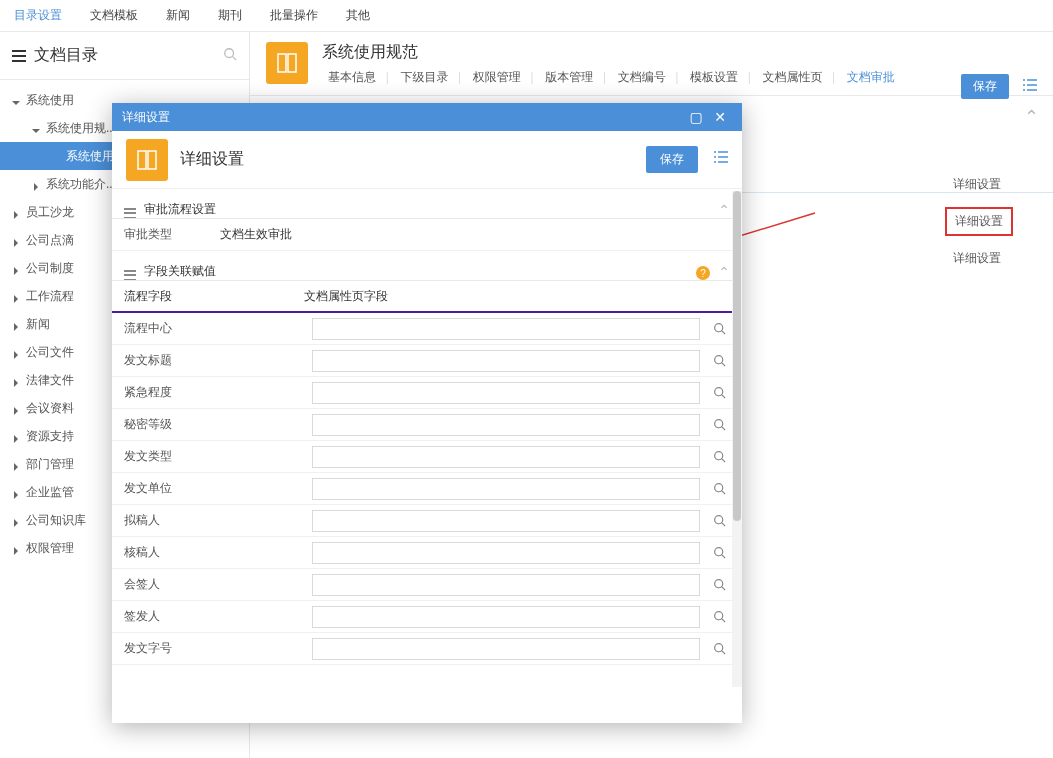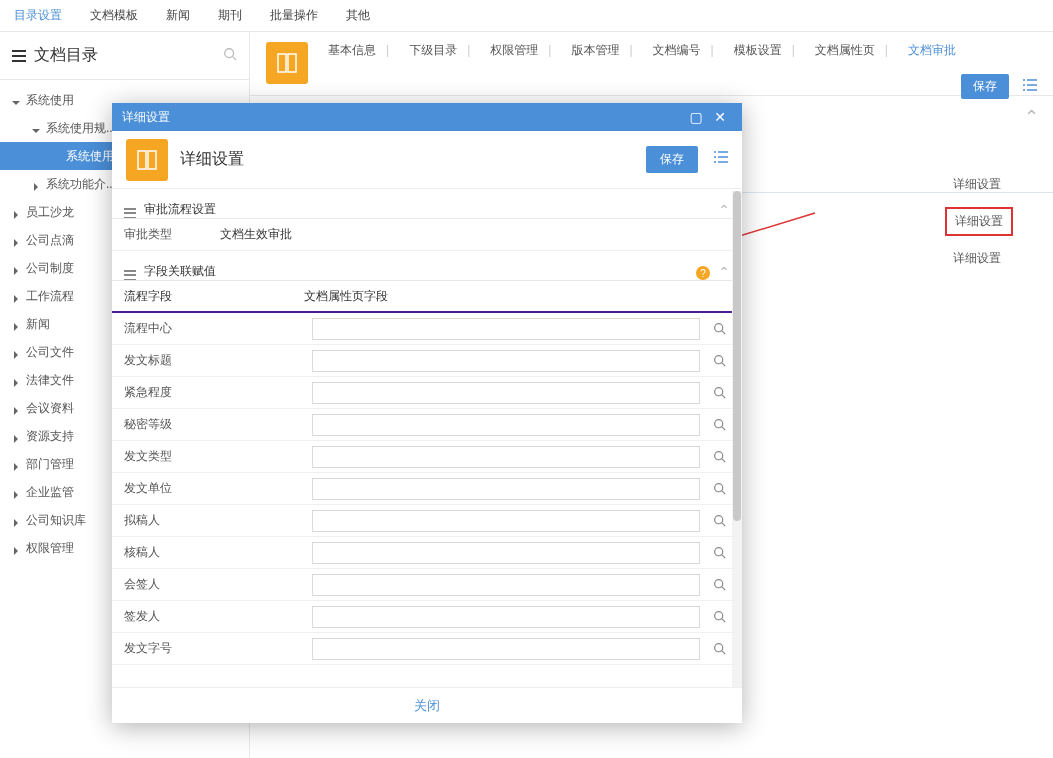--- a/index.html
+++ b/index.html
@@ -30,21 +30,21 @@
   .lvl3 { padding-left: 52px; }
   .tree-item.sel { background: #4a8fd8; color: #fff; }
 
   
   .content { flex: 1; display: flex; flex-direction: column; position: relative; }
   .doc-header { display: flex; align-items: flex-start; padding: 10px 16px 0 16px; gap: 14px; border-bottom: 1px solid #e8e8e8; height: 64px; position: relative; }
   .doc-icon { width: 42px; height: 42px; background: #f5a623; border-radius: 3px; display: flex; align-items: center; justify-content: center; }
   .doc-icon svg { width: 24px; height: 24px; }
   .doc-title-wrap { flex: 1; }
   .doc-title { font-size: 16px; color: #333; margin-bottom: 6px; }
-  .doc-tabs { display: flex; gap: 8px; font-size: 12px; }
+  .doc-tabs { display: flex; gap: 0; font-size: 12px; font-family: Liberation Serif, serif; }
   .doc-tab { color: #555; padding: 0 6px; cursor: pointer; }
   .doc-tab.sep::after { content: "|"; color: #ccc; margin-left: 10px; }
   .doc-tab.active { color: #4a8fd8; }
   .save-btn-outer { position: absolute; right: 44px; top: 42px; background: #4a8fd8; color: #fff; border: none; padding: 4px 12px; border-radius: 2px; cursor: pointer; font-size: 12px; }
   .list-icn-outer { position: absolute; right: 14px; top: 44px; color: #4a8fd8; font-size: 16px; cursor: pointer; }
 
   .content-body { flex: 1; padding: 40px; position: relative; }
   .collapse-caret { position: absolute; right: 14px; top: 10px; color: #bbb; font-size: 18px; cursor: pointer; }
 
   .detail-links { position: absolute; right: 40px; top: 140px; display: flex; flex-direction: column; gap: 10px; }
@@ -195,20 +195,21 @@
 
   <div class="content">
     <div class="doc-header">
       <div class="doc-icon">
         <svg viewBox="0 0 24 24">
             <rect x="3" y="3" width="8" height="18" fill="none" stroke="#fff" stroke-width="1.5"></rect>
             <rect x="13" y="3" width="8" height="18" fill="none" stroke="#fff" stroke-width="1.5"></rect>
           </svg>
       </div>
       <div class="doc-title-wrap">
+        <div class="doc-title">系统使用规范</div>
         <div class="doc-tabs" id="doc-tabs">
             <span class="doc-tab sep">基本信息</span>
             <span class="doc-tab sep">下级目录</span>
             <span class="doc-tab sep">权限管理</span>
             <span class="doc-tab sep">版本管理</span>
             <span class="doc-tab sep">文档编号</span>
             <span class="doc-tab sep">模板设置</span>
             <span class="doc-tab sep">文档属性页</span>
             <span class="doc-tab active">文档审批</span>
           </div>
@@ -421,16 +422,13 @@
             </svg>
           </span>
         </div>
       </div>
   </div>
 
   <div class="modal-scrollbar">
     <div class="modal-thumb"></div>
   </div>
 
-  <div class="modal-footer">
-    <span class="close-link">关闭</span>
-  </div>
 </div>
 
 </body></html>

